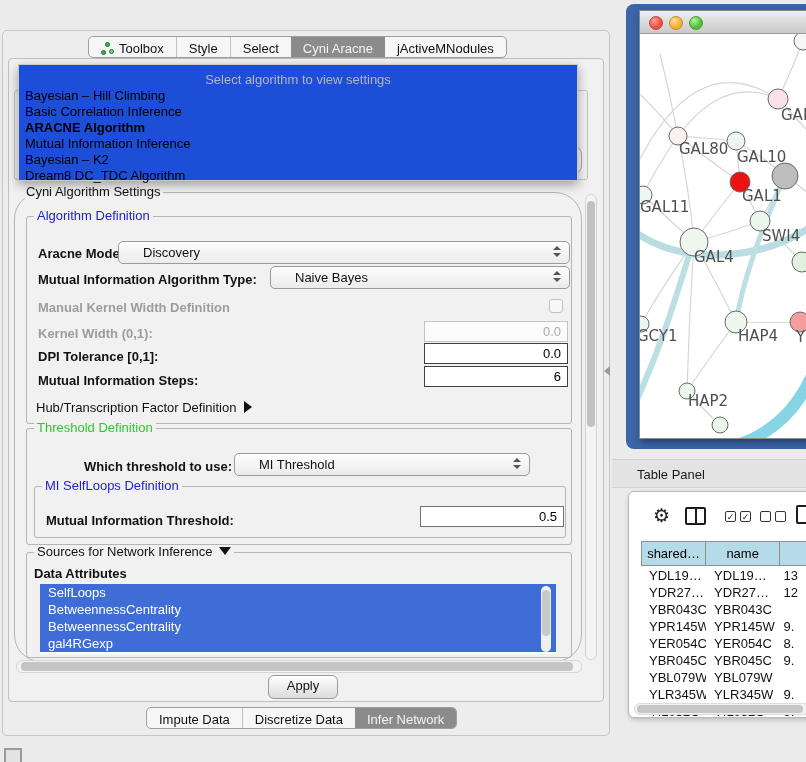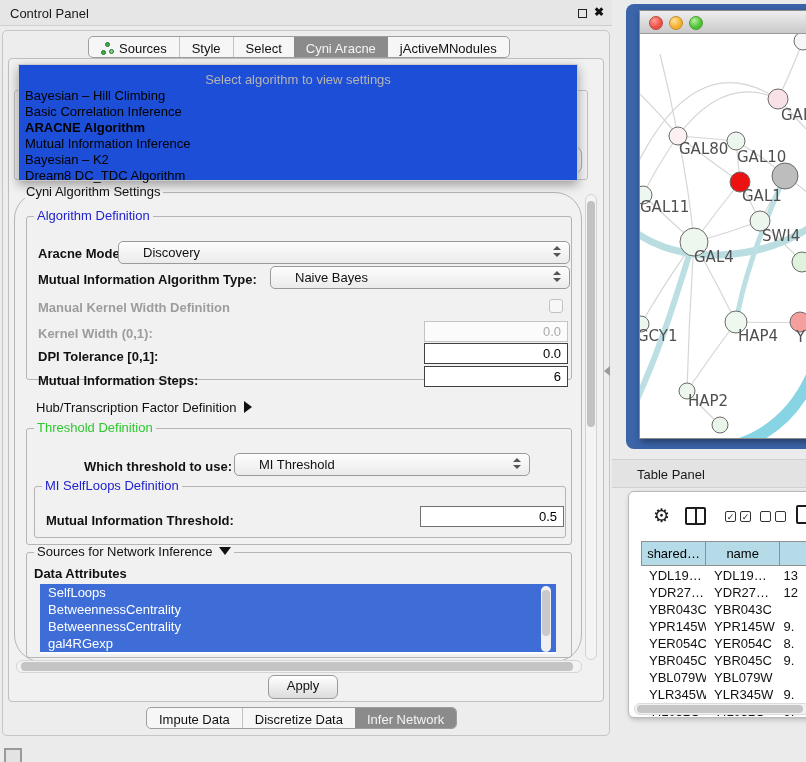--- a/index.html
+++ b/index.html
@@ -121,36 +121,31 @@
   .tcell.c1{width:70px;}.tcell.c2{width:80px;}.tcell.c3{width:46px;padding-left:3px;}
   .tp-hscroll{position:absolute;left:5px;top:211px;width:176px;height:12px;background:#f2f2f2;
               border:1px solid #dcdcdc;border-radius:6px;}
   .tp-hthumb{position:absolute;left:2px;top:1px;width:166px;height:8px;background:#c6c6c6;border-radius:4px;}
 </style>
 </head>
 <body>
 
 <div class="screen">
 
-  <div class="cp-titlebar">
-    <span class="cp-title">Control Panel</span>
-    <span class="float-icon"></span>
-    <span class="close-icon">✖</span>
-  </div>
 
   <div class="cp-outer"></div>
 
   <div class="tabstrip">
     <div class="tab">
       <span class="net-tab-icon">
           <i></i>
           <i></i>
           <i></i>
         </span>
-      <span>Sources</span>
+      <span>Toolbox</span>
     </div>
     <div class="tab">
         <span>Style</span>
       </div>
     <div class="tab">
         <span>Select</span>
       </div>
     <div class="tab sel">
         <span>Cyni Aracne</span>
       </div>
@@ -174,21 +169,21 @@
         <div class="algo-item">Mutual Information Inference</div>
         <div class="algo-item">Bayesian – K2</div>
         <div class="algo-item">Dream8 DC_TDC Algorithm</div>
       </div>
   </div>
 
   <div class="group" style="left:14px;top:192px;width:568px;height:470px;border-radius:27px;">
     <span class="group-label" style="left:8px;">Cyni Algorithm Settings</span>
   </div>
 
-  <div class="group" style="left:26px;top:216px;width:546px;height:164px;padding-left:16px;">
+  <div class="group" style="left:26px;top:216px;width:546px;height:208px;padding-left:16px;">
     <span class="group-label blue-t" style="left:7px;">Algorithm Definition</span>
   </div>
   <span class="lbl b" style="left:38px;top:246px;">Aracne Mode:</span>
   <div class="combo" style="left:118px;top:241px;width:452px;">
     <span>Discovery</span>
     <span class="spin">
         <i class="up"></i>
         <i class="dn"></i>
       </span>
   </div>

